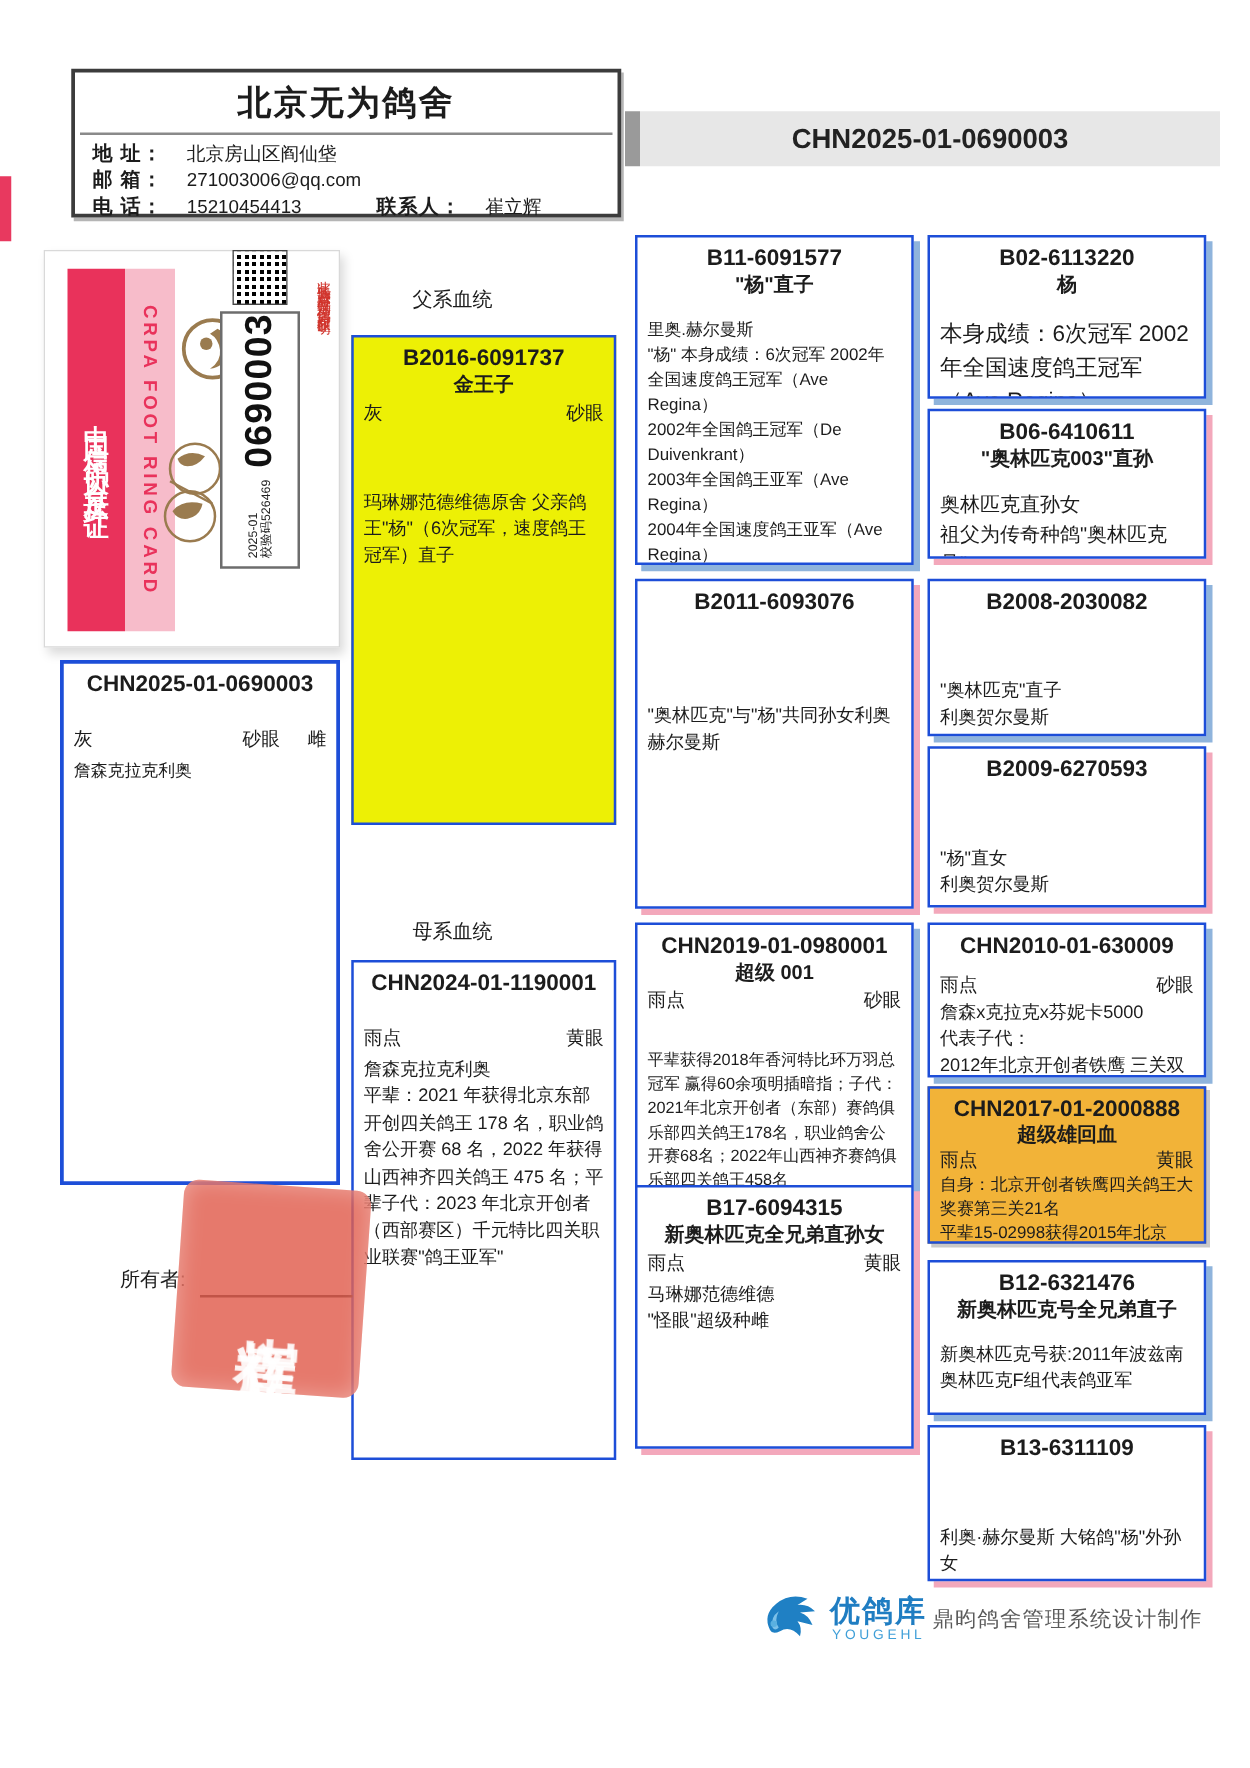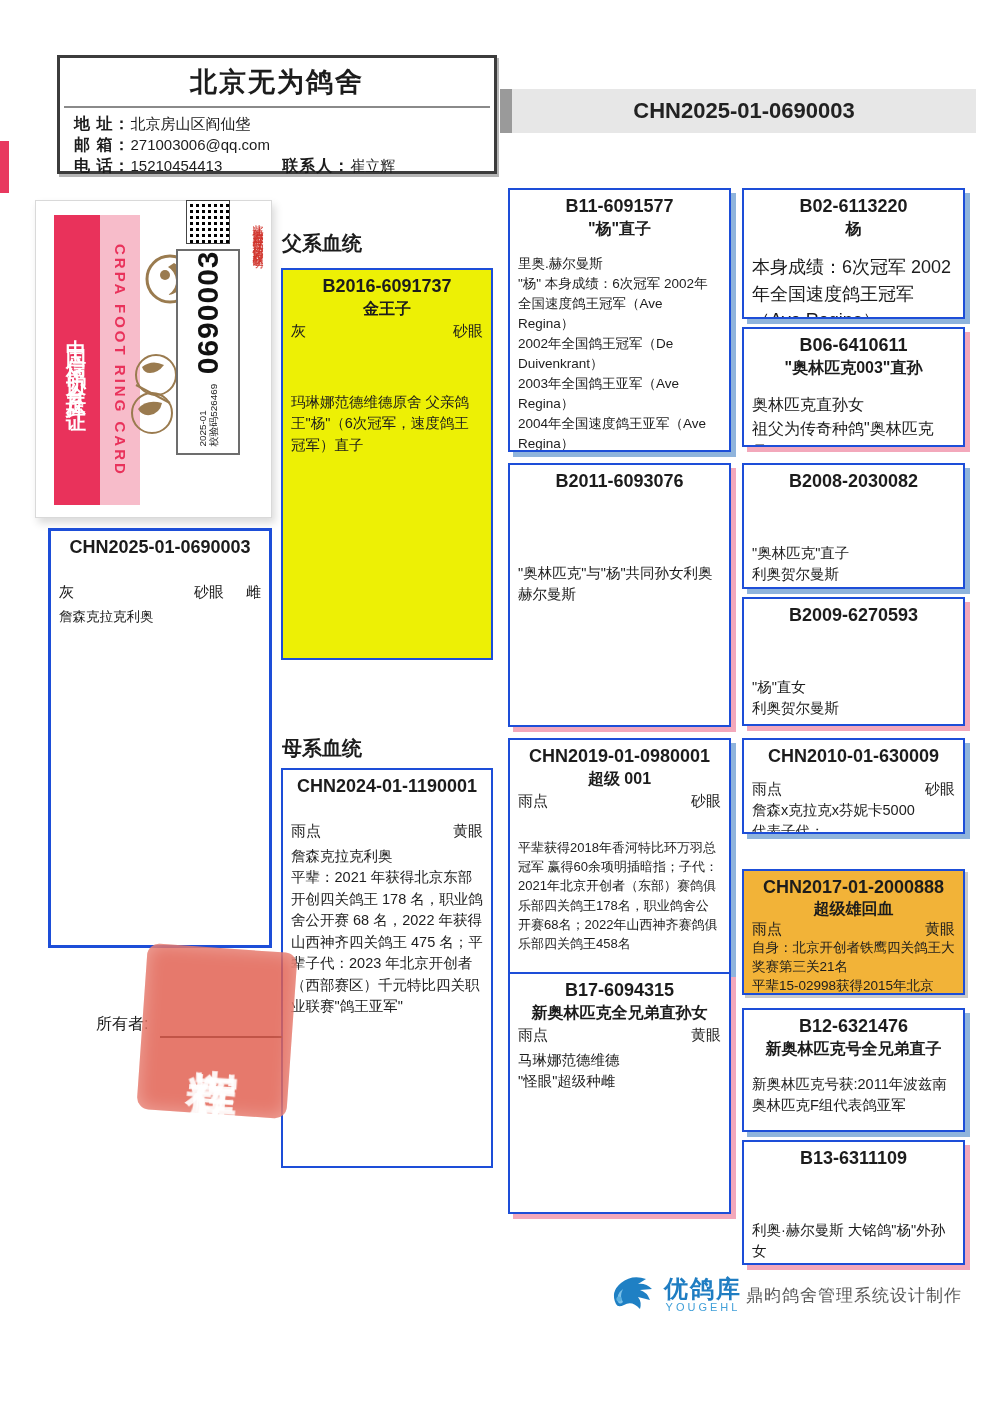--- a/index.html
+++ b/index.html
@@ -11,21 +11,21 @@
   }
   
   .header-box{
     position:absolute; left:57px; top:55px; width:440px; height:119px;
     border:3px solid #3c3c3c; background:#fff; box-shadow:2px 3px 0 #b5b5b5;
   }
   .loft-name{ text-align:center; font-size:27px; font-weight:bold; padding-top:6px; letter-spacing:2px;}
   .header-divider{ border-top:2px solid #8a8a8a; margin:6px 4px 5px 4px; }
   .header-rows{ padding:0 0 0 14px; font-size:15px; line-height:21px;}
   .hrow b{ font-size:16px; letter-spacing:1px; }
-  .hrow .val{ margin-left:0; }
+  .hrow .val{ margin-left:19px; }
   .hrow .contact-label{ margin-left:60px; }
   
   .title-bar{
     position:absolute; left:512px; top:89px; width:464px; height:44px;
     background:#e7e7e7; text-align:center; line-height:44px;
     font-size:22px; font-weight:bold; color:#222;
   }
   .title-bar-strip{ position:absolute; left:500px; top:89px; width:12px; height:44px; background:#9a9a9a;}
   .left-red-strip{ position:absolute; left:0; top:141px; width:9px; height:52px; background:#e8395f;}
   
@@ -77,21 +77,21 @@
   }
   .pbox-title{ text-align:center; font-weight:bold; font-size:18px; line-height:23px; }
   .pbox-subtitle{ text-align:center; font-weight:bold; font-size:16px; line-height:22px; }
   .pbox-row{ display:flex; justify-content:space-between; font-size:15px; line-height:22px; }
   .pbox-row .sexgrp span{ margin-left:22px; }
   .pbox-desc{ white-space:pre-line; font-size:13.5px; line-height:1.48; margin-top:4px; }
   .shadow-blue{ box-shadow:5px 5px 0 #8fb4dc; }
   .shadow-pink{ box-shadow:5px 5px 0 #f3a8bb; }
   .box-yellow{ background:#edf005; }
   .box-orange{ background:#f2b338; box-shadow:3px 3px 0 #c9c9c9; }
-  .section-label{ position:absolute; font-size:20px; font-weight:bold; }
+  .section-label{ position:absolute; font-size:16px; font-weight:normal;margin-left:48px; }
   .gap-sm{ height:10px; } .gap-md{ height:22px; } .gap-lg{ height:46px; } .gap-xl{ height:66px; }
   
   .owner-label{ position:absolute; left:96px; top:1014px; font-size:16px; }
   .owner-line{ position:absolute; left:160px; top:1036px; width:122px; border-bottom:2px solid #333; }
   .seal{
     position:absolute; left:142px; top:948px; width:150px; height:166px;
     background:rgba(224,92,76,.82); border-radius:12px; transform:rotate(4deg);
     box-shadow:inset 0 0 18px rgba(255,255,255,.35);
     display:flex; align-items:center; justify-content:center;
   }
@@ -211,21 +211,21 @@
   <div class="pbox-title">CHN2019-01-0980001</div>
   <div class="pbox-subtitle">超级 001</div>
   <div class="pbox-row">
     <span>雨点</span>
     <span>砂眼</span>
   </div>
   <div class="gap-md"></div>
   <div class="pbox-desc" style="font-size:13px;">平辈获得2018年香河特比环万羽总冠军 赢得60余项明插暗指；子代：2021年北京开创者（东部）赛鸽俱乐部四关鸽王178名，职业鸽舍公开赛68名；2022年山西神齐赛鸽俱乐部四关鸽王458名</div>
 </div>
 
-<div class="pbox shadow-pink" style="left:508px; top:972px; width:223px; height:242px;">
+<div class="pbox shadow-pink" style="left:508px; top:948px; width:223px; height:211px;">
   <div class="pbox-title">B17-6094315</div>
   <div class="pbox-subtitle">新奥林匹克全兄弟直孙女</div>
   <div class="pbox-row">
     <span>雨点</span>
     <span>黄眼</span>
   </div>
   <div class="pbox-desc" style="font-size:14.5px;">马琳娜范德维德
 "怪眼"超级种雌</div>
 </div>
 
@@ -251,21 +251,21 @@
 利奥贺尔曼斯</div>
 </div>
 
 <div class="pbox shadow-pink" style="left:742px; top:597px; width:223px; height:129px;">
   <div class="pbox-title">B2009-6270593</div>
   <div class="gap-lg"></div>
   <div class="pbox-desc" style="font-size:14.5px;">"杨"直女
 利奥贺尔曼斯</div>
 </div>
 
-<div class="pbox shadow-blue" style="left:742px; top:738px; width:223px; height:96px;">
+<div class="pbox shadow-blue" style="left:742px; top:738px; width:223px; height:124px;">
   <div class="pbox-title">CHN2010-01-630009</div>
   <div class="gap-sm"></div>
   <div class="pbox-row">
     <span>雨点</span>
     <span>砂眼</span>
   </div>
   <div class="pbox-desc" style="margin-top:0; font-size:14.5px;">詹森x克拉克x芬妮卡5000
 代表子代：
 2012年北京开创者铁鹰 三关双</div>
 </div>

